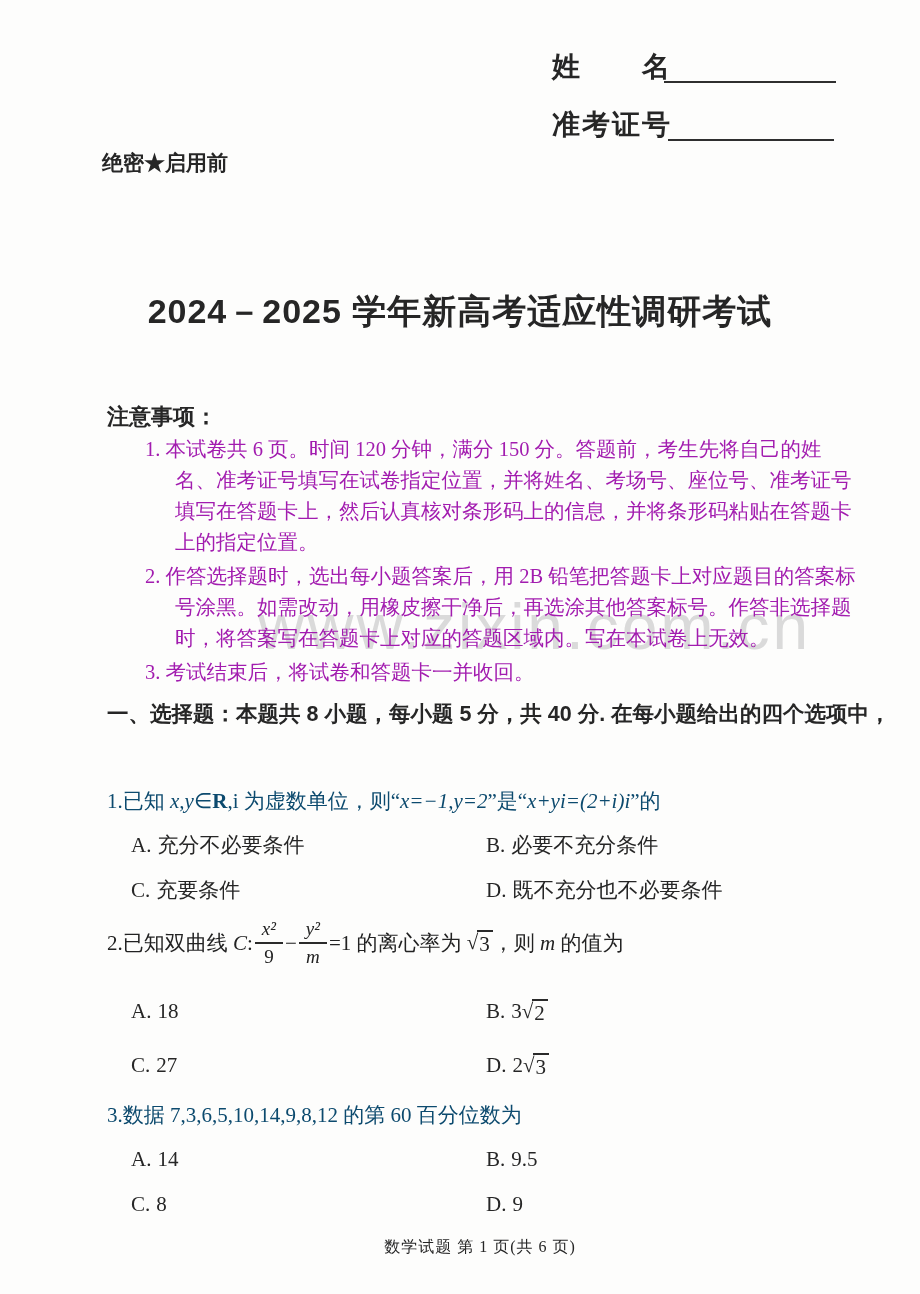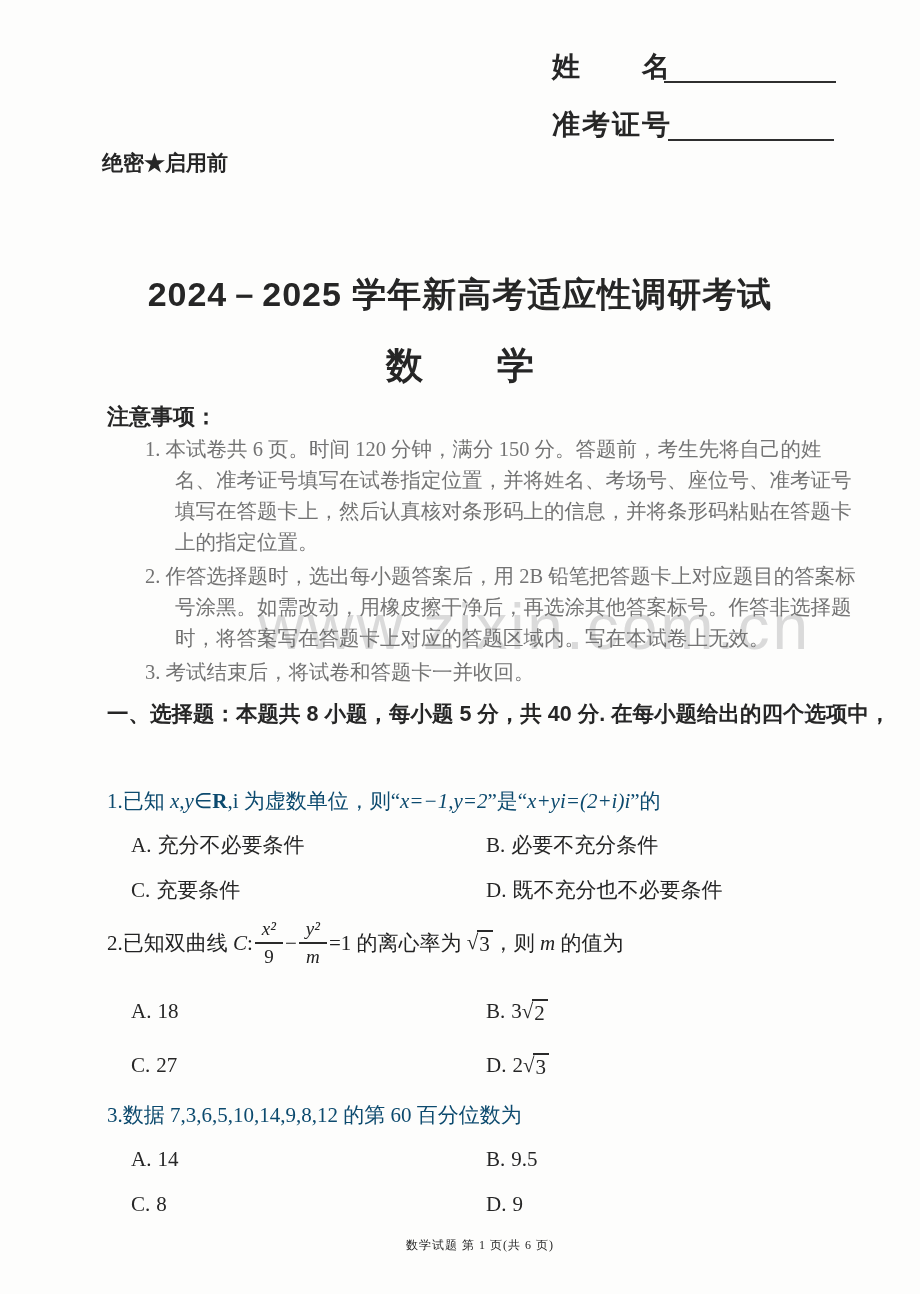--- a/index.html
+++ b/index.html
@@ -17,27 +17,27 @@
   .heiti { font-family:"Liberation Sans", sans-serif; font-weight:bold; }
 
   
   .field-label { font-size:28px; font-weight:600; letter-spacing:2px; }
   .u-line { position:absolute; height:2px; background:#2f2f2f; }
 
   .secrecy { font-size:21px; }
 
   .title-line { left:0; right:0; text-align:center; }
   .title-1 { top:215px; font-size:37px; letter-spacing:3px; }
-  .title-2 { top:272px; font-size:34px; letter-spacing:1px; }
+  .title-2 { top:289px; font-size:34px; letter-spacing:1px; }
   .title-3 { top:341px; font-size:37px; }
 
   .notices-heading { left:107px; top:402px; font-size:22px; }
   .notices {
     position:absolute; left:145px; top:434px; width:714px;
-    font-size:20.5px; line-height:31px; color:#737373;
+    font-size:20.5px; line-height:31px; color:#a21caf;
   }
   .notice { padding-left:30px; text-indent:-30px; margin-bottom:3px; white-space:normal; }
 
   .watermark {
     position:absolute; left:258px; top:590px;
     font-family:"Liberation Sans", sans-serif;
     font-size:64px; letter-spacing:3px; color:#dadada; z-index:0;
   }
 
   .sec-h1 { left:107px; top:699px; font-size:21.5px; }
@@ -61,40 +61,39 @@
   .frac { display:inline-flex; flex-direction:column; align-items:center; margin:0 2px; font-size:19px; line-height:1.15; }
   .frac .num { padding:0 7px 2px 7px; border-bottom:2px solid #2a2a2a; }
   .frac .den { padding-top:2px; }
 
   .sqrt { display:inline-flex; align-items:flex-start; white-space:nowrap; }
   .sqrt .sign { font-style:normal; }
   .sqrt .rad { border-top:2px solid #2a2a2a; padding:0 3px 0 2px; margin-left:-1px; }
 
   .footer {
     position:absolute; left:0; right:0; top:1237px;
-    text-align:center; font-size:12px; padding-left:40px; letter-spacing:1px;
+    text-align:center; font-size:16px; padding-left:40px; letter-spacing:1px;
   }
 </style>
 </head>
 <body>
 
 <div class="page">
 
   <div class="watermark">www.zixin.com.cn</div>
 
   <div class="abs field-label" style="left:552px; top:48px;">姓　　名</div>
   <div class="u-line" style="left:664px; top:81px; width:172px;"></div>
 
   <div class="abs field-label" style="left:552px; top:106px;">准考证号</div>
   <div class="u-line" style="left:668px; top:139px; width:166px;"></div>
 
   <div class="abs secrecy heiti" style="left:102px; top:149px;">绝密★启用前</div>
 
   <div class="abs title-line title-2 heiti">2024－2025 学年新高考适应性调研考试</div>
-  <div class="abs title-line title-3 heiti">数　　学</div>
 
   <div class="abs notices-heading heiti">注意事项：</div>
   <div class="notices">
     <div class="notice">1. 本试卷共 6 页。时间 120 分钟，满分 150 分。答题前，考生先将自己的姓名、准考证号填写在试卷指定位置，并将姓名、考场号、座位号、准考证号填写在答题卡上，然后认真核对条形码上的信息，并将条形码粘贴在答题卡上的指定位置。</div>
     <div class="notice">2. 作答选择题时，选出每小题答案后，用 2B 铅笔把答题卡上对应题目的答案标号涂黑。如需改动，用橡皮擦干净后，再选涂其他答案标号。作答非选择题时，将答案写在答题卡上对应的答题区域内。写在本试卷上无效。</div>
     <div class="notice">3. 考试结束后，将试卷和答题卡一并收回。</div>
   </div>
 
   <div class="abs sec-h1 heiti">一、选择题：本题共 8 小题，每小题 5 分，共 40 分. 在每小题给出的四个选项中，</div>
 

